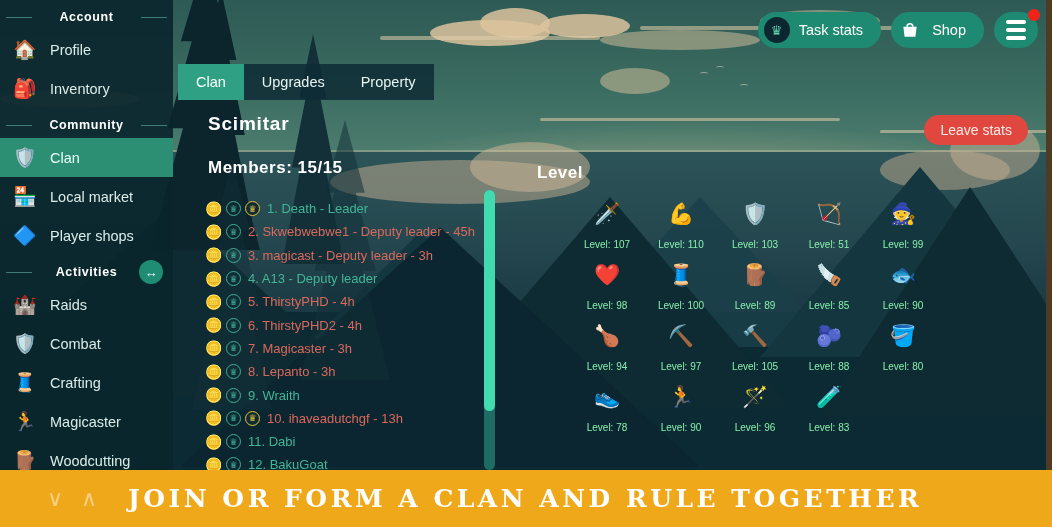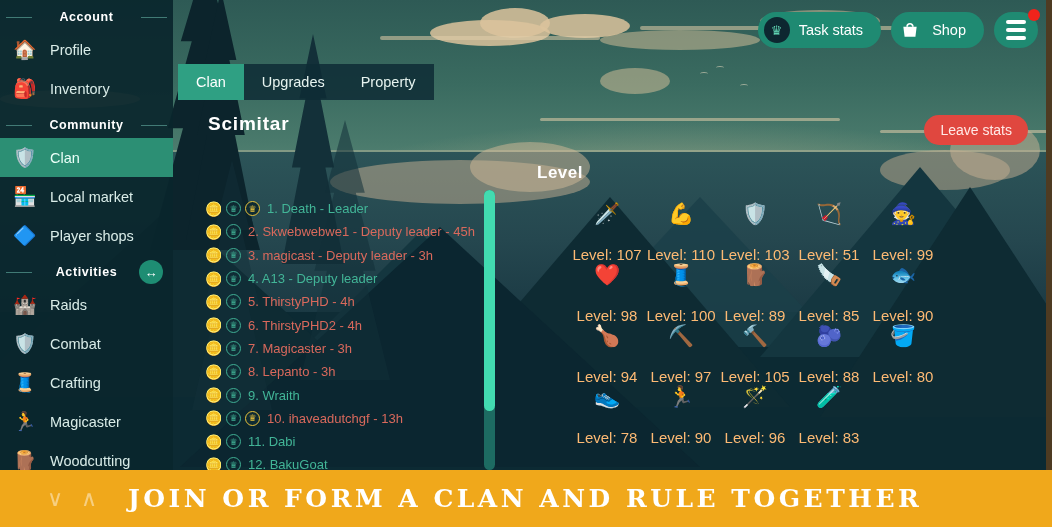--- a/index.html
+++ b/index.html
@@ -231,21 +231,21 @@
     display: grid;
     grid-template-columns: repeat(5, 74px);
     grid-auto-rows: 61px;
     column-gap: 0; row-gap: 0;
     z-index: 7;
   }
   .stat {
     display: flex; flex-direction: column; align-items: center; justify-content: flex-start;
   }
   .stat .sico { font-size: 21px; height: 28px; line-height: 28px; }
-  .stat .slvl { font-size: 15px; color: #fdba74; margin-top: 18px; white-space: nowrap; }
+  .stat .slvl { font-size: 10px; color: #86efac; margin-top: 11px; white-space: nowrap; }
 
   
   .banner {
     position: absolute; left: 0; bottom: 0; width: 1052px; height: 57px;
     background: #f0a81b;
     display: flex; align-items: center;
     z-index: 20;
   }
   .banner .chev {
     color: rgba(255,255,255,0.45);
@@ -401,20 +401,21 @@
     </div>
   </div>
 
   <div class="tabs">
     <div class="tab active">Clan</div>
     <div class="tab">Upgrades</div>
     <div class="tab">Property</div>
   </div>
 
   <div class="clan-title">Scimitar</div>
+  <div class="members-title">Members: 15/15</div>
   <div class="stats-title">Level</div>
   <div class="leave-btn">Leave stats</div>
 
   <div class="members-wrap" id="members-list">
       <div class="member">
         <div class="coin">🪙</div>
         <div class="crown">
           <div class="crown-ring">♛</div>
         </div>
         <div class="crown">

